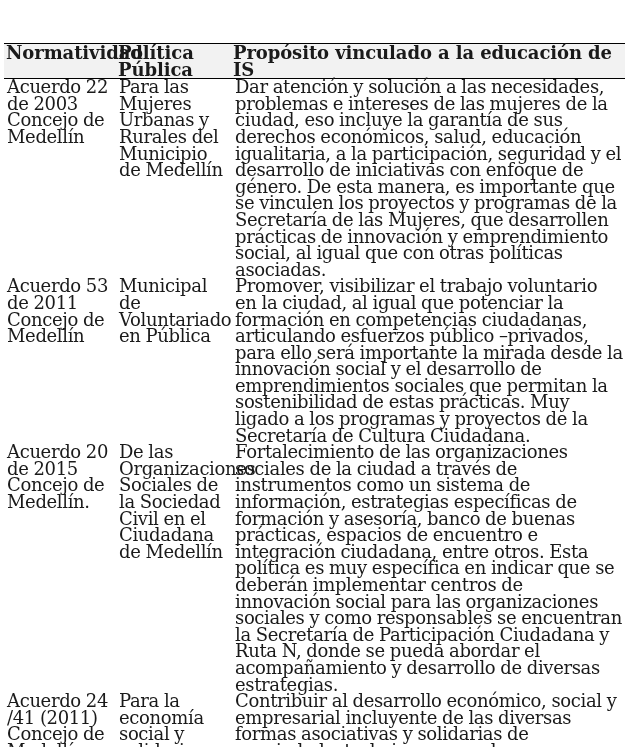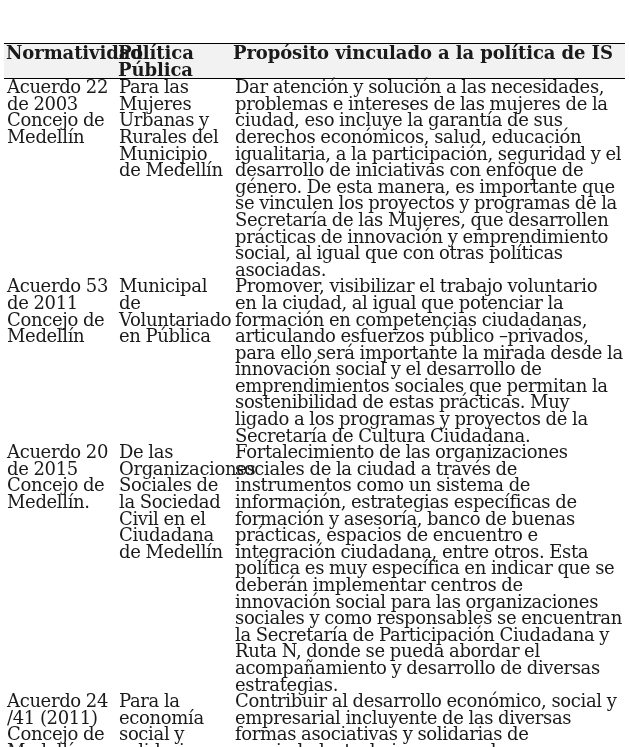--- a/index.html
+++ b/index.html
@@ -64,21 +64,21 @@
   <table>
     <colgroup>
       <col class="c1">
       <col class="c2">
       <col class="c3">
     </colgroup>
     <thead>
       <tr>
         <th>Normatividad</th>
         <th>Política Pública</th>
-        <th>Propósito vinculado a la política de IS</th>
+        <th>Propósito vinculado a la educación de IS</th>
       </tr>
     </thead>
     <tbody>
       <tr>
         <td>Acuerdo 22 de 2003 Concejo de Medellín</td>
         <td>Para las Mujeres Urbanas y Rurales del Municipio de Medellín</td>
         <td class="purpose">Dar atención y solución a las necesidades, problemas e intereses de las mujeres de la ciudad, eso incluye la garantía de sus derechos económicos, salud, educación igualitaria, a la participación, seguridad y el desarrollo de iniciativas con enfoque de género. De esta manera, es importante que se vinculen los proyectos y programas de la Secretaría de las Mujeres, que desarrollen prácticas de innovación y emprendimiento social, al igual que con otras políticas asociadas.</td>
       </tr>
       <tr>
         <td>Acuerdo 53 de 2011 Concejo de Medellín</td>

